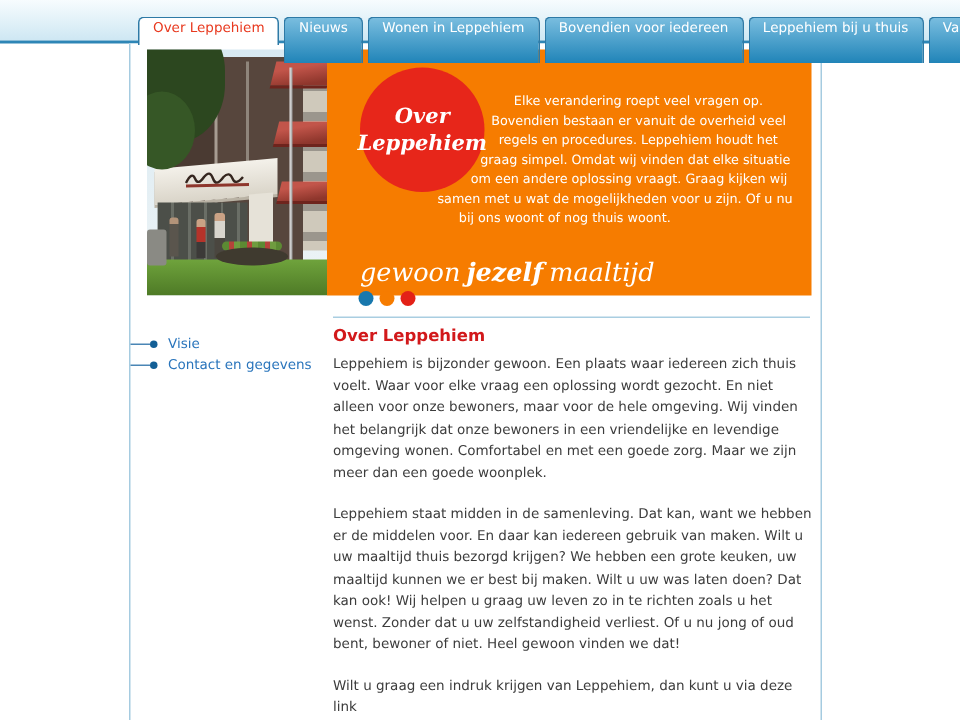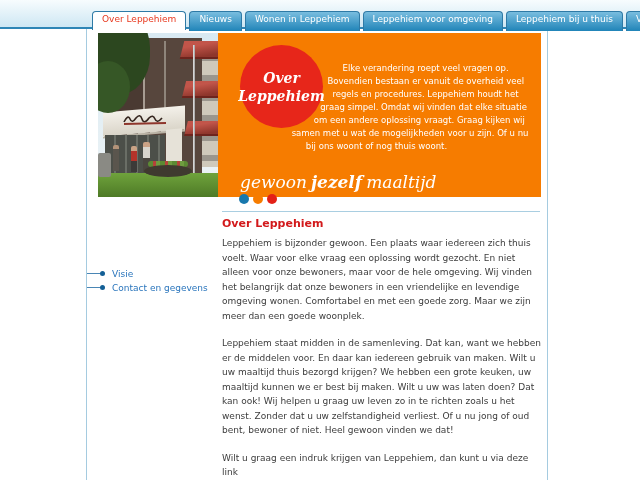--- a/index.html
+++ b/index.html
@@ -12,21 +12,21 @@
   .top-strip{
     position:absolute;left:0;top:0;width:640px;height:27px;
     background:linear-gradient(#f7fcfe,#cee7f3);
     border-bottom:2px solid #2e86b6;
   }
   .tabs{
     position:absolute;left:92px;top:11px;height:20px;
     display:flex;align-items:flex-start;z-index:2;
   }
   .tab{
-    box-sizing:border-box;height:20px;margin-right:3px;padding:0 9px;
+    box-sizing:border-box;height:31px;margin-right:3px;padding:0 9px;
     border:1px solid #2e7aa6;border-bottom:none;border-radius:4px 4px 0 0;
     background:linear-gradient(#79bddf,#2084b8);
     color:#ffffff;font-size:9px;line-height:15px;white-space:nowrap;
     cursor:pointer;
   }
   .tab.active{
     height:19px;background:#ffffff;color:#e8391f;z-index:3;position:relative;
   }
   
   .page{
@@ -95,21 +95,21 @@
     color:#ffffff;font-size:17px;white-space:nowrap;
   }
   .tagline .sep{display:inline-block;width:4px;}
   .tagline .em{font-weight:bold;margin-top:32px;}
   
   .dot{position:absolute;width:10px;height:10px;border-radius:50%;top:165px;z-index:2;}
   .dot-blue{left:152px;background:#1878ad;}
   .dot-orange{left:166px;background:#f67c00;}
   .dot-red{left:180px;background:#e32117;}
   
-  .sidebar{position:absolute;left:0;top:194px;width:130px;margin-top:44px;}
+  .sidebar{position:absolute;left:0;top:194px;width:130px;}
   .side-item{
     position:relative;height:13px;margin-bottom:1px;
     display:flex;align-items:center;cursor:pointer;
   }
   .side-tick{width:13px;height:1px;background:#4a86b5;}
   .side-bullet{width:5px;height:5px;border-radius:50%;background:#135f96;margin-left:0px;}
   .side-label{margin-left:7px;color:#2a75bc;font-size:9px;}
   
   .divider{position:absolute;left:135px;top:182px;width:318px;height:1px;background:#a9cee1;}
   .main-heading{
@@ -123,21 +123,21 @@
 </style>
 </head>
 <body>
 
 <div class="top-strip"></div>
 
 <div class="tabs">
   <div class="tab active">Over Leppehiem</div>
   <div class="tab">Nieuws</div>
   <div class="tab">Wonen in Leppehiem</div>
-  <div class="tab">Leppehiem voor omgeving</div>
+  <div class="tab">Bovendien voor iedereen</div>
   <div class="tab">Leppehiem bij u thuis</div>
   <div class="tab">Vacatures</div>
 </div>
 
 <div class="page">
 
   <div class="photo">
     <div class="ph-bld"></div>
     <div class="ph-bld-dark"></div>
     <div class="ph-seam1"></div>

